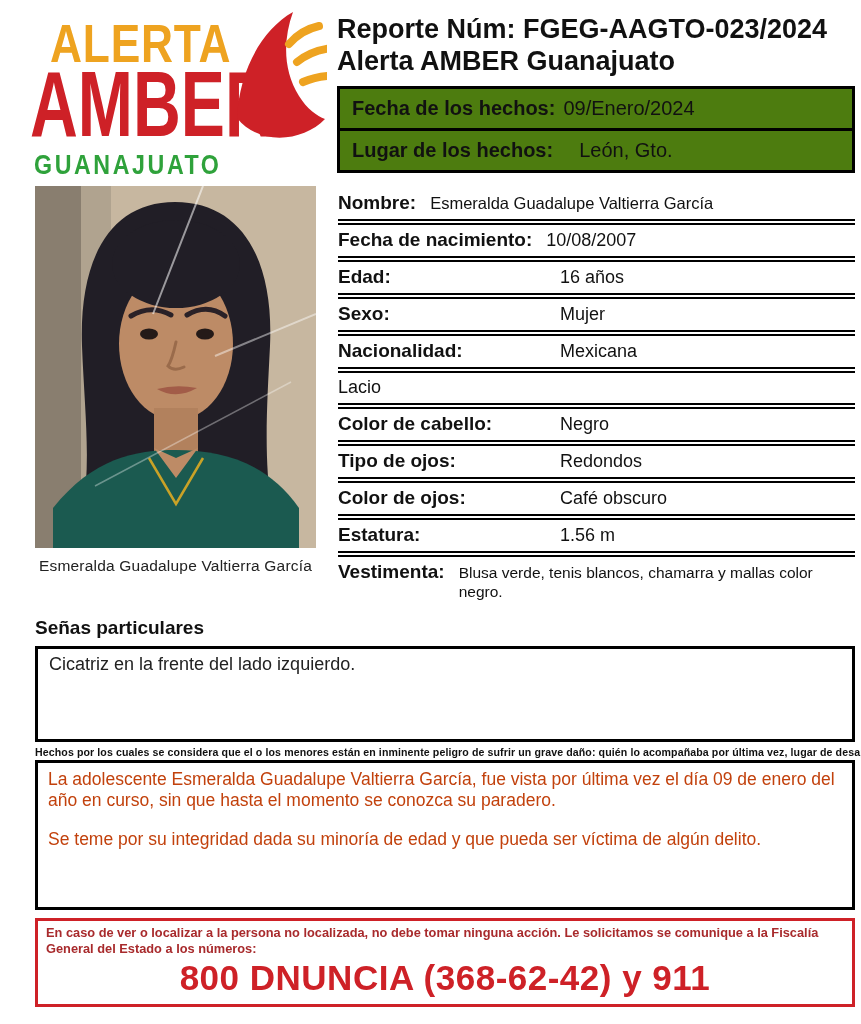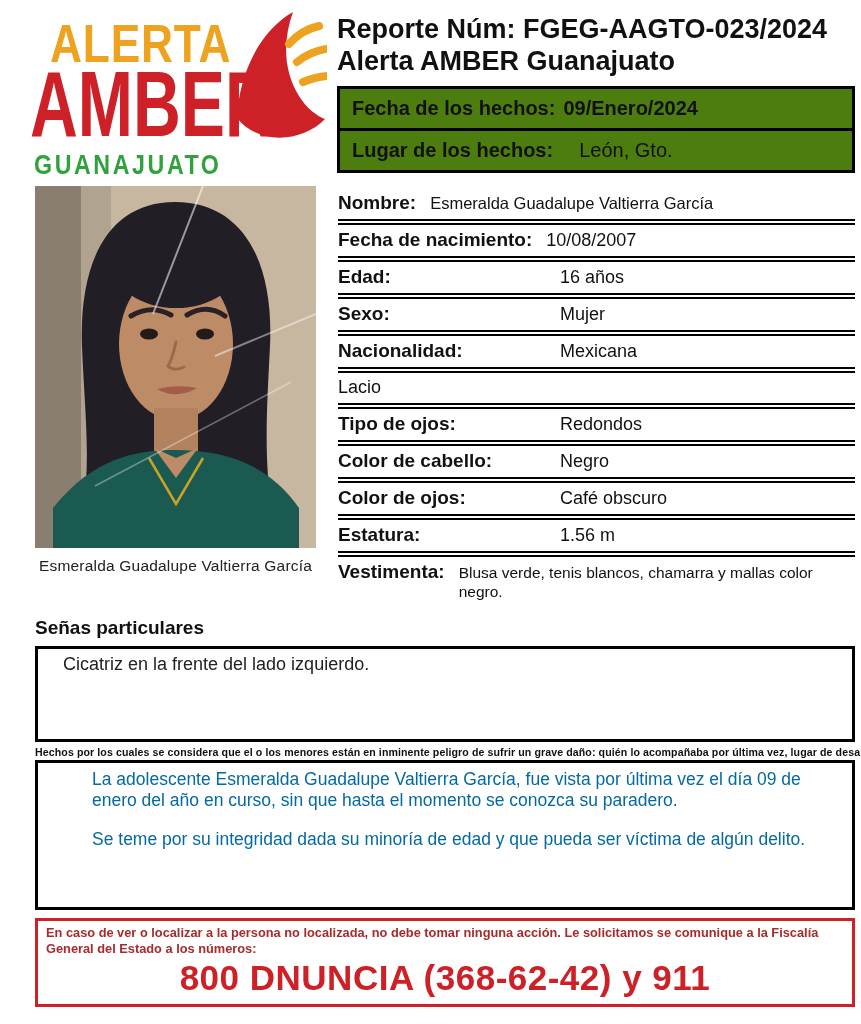--- a/index.html
+++ b/index.html
@@ -39,21 +39,21 @@
   .report-title { text-align: left; margin-top: 10px; line-height: 1.18; }
   .report-line { font-size: 27px; font-weight: bold; }
   .fact-boxes { margin-top: 8px; }
   .fact-box {
     border: 3px solid #000; padding: 8px 12px;
     display: flex; align-items: baseline; background: #4d7c0f;
   }
   .fact-box + .fact-box { margin-top: -3px; }
   .fb-label { font-size: 20px; font-weight: bold; white-space: nowrap; }
   .fb-value { font-size: 20px; margin-left: 8px; white-space: nowrap; }
-  .fb-value.bold { font-weight: bold; }
+  .fb-value.bold { font-weight: normal; }
   .fb-value.spaced { margin-left: 26px; }
 
   
   .mid { display: flex; padding: 6px 6px 0 35px; }
   .photo-col { width: 281px; flex: none; }
   .photo-frame { width: 281px; height: 362px; display:block; }
   .photo-caption {
     text-align: center; font-size: 15.5px; color: #222;
     margin-top: 9px; letter-spacing: 0.2px;
   }
@@ -64,32 +64,32 @@
   .frow.cols { display: grid; grid-template-columns: 222px 1fr; align-items: baseline; }
   .flabel { font-size: 19px; font-weight: bold; white-space: nowrap; }
   .fvalue { font-size: 18px; }
   .frow.inline .fvalue { margin-left: 14px; }
   .fvalue.small { font-size: 15.5px; line-height: 1.22; margin-left: 10px; }
   .fvalue.name { font-size: 16.5px; margin-left: 20px; }
 
   
   .senas { padding: 10px 6px 0 35px; }
   .senas-title { font-size: 19px; font-weight: bold; margin-bottom: 7px; }
-  .senas-box { border: 3px solid #000; height: 96px; padding: 5px 25px; }
+  .senas-box { border: 3px solid #000; height: 96px; padding: 5px 11px; }
   .senas-box p { font-size: 18px; color: #222; }
 
   
   .note {
     padding: 4px 6px 2px 35px;
     font-size: 10.6px; font-weight: bold; color: #111;
     letter-spacing: 0.1px; white-space: nowrap;
   }
   .desc-wrap { padding: 0 6px 0 35px; }
   .desc-box { border: 3px solid #000; height: 150px; padding: 6px 10px; }
-  .desc-box p { font-size: 17.5px; line-height: 1.22; color: #0369a1; margin-bottom: 17px; margin-left: 44px; }
+  .desc-box p { font-size: 17.5px; line-height: 1.22; color: #c2410c; margin-bottom: 17px; }
 
   
   .alert-wrap { padding: 8px 6px 0 35px; }
   .alert-box { border: 3px solid #CE2127; padding: 4px 8px 6px 8px; }
   .alert-notice { font-size: 12.8px; font-weight: bold; color: #A82A2C; line-height: 1.3; }
   .alert-phone {
     text-align: center; font-size: 35px; font-weight: bold; color: #CE2127;
     margin-top: 0px; letter-spacing: 0.5px;
   }
 </style>
@@ -172,26 +172,26 @@
         <span class="fvalue">Mujer</span>
       </div>
       <div class="frow cols">
         <span class="flabel">Nacionalidad:</span>
         <span class="fvalue">Mexicana</span>
       </div>
       <div class="frow cols">
         <span class="fvalue">Lacio</span>
       </div>
       <div class="frow cols">
+        <span class="flabel">Color de cabello:</span>
+        <span class="fvalue">Negro</span>
+      </div>
+      <div class="frow cols">
         <span class="flabel">Tipo de ojos:</span>
         <span class="fvalue">Redondos</span>
-      </div>
-      <div class="frow cols">
-        <span class="flabel">Color de cabello:</span>
-        <span class="fvalue">Negro</span>
       </div>
       <div class="frow cols">
         <span class="flabel">Color de ojos:</span>
         <span class="fvalue">Café obscuro</span>
       </div>
       <div class="frow cols">
         <span class="flabel">Estatura:</span>
         <span class="fvalue">1.56 m</span>
       </div>
       <div class="frow inline last">

